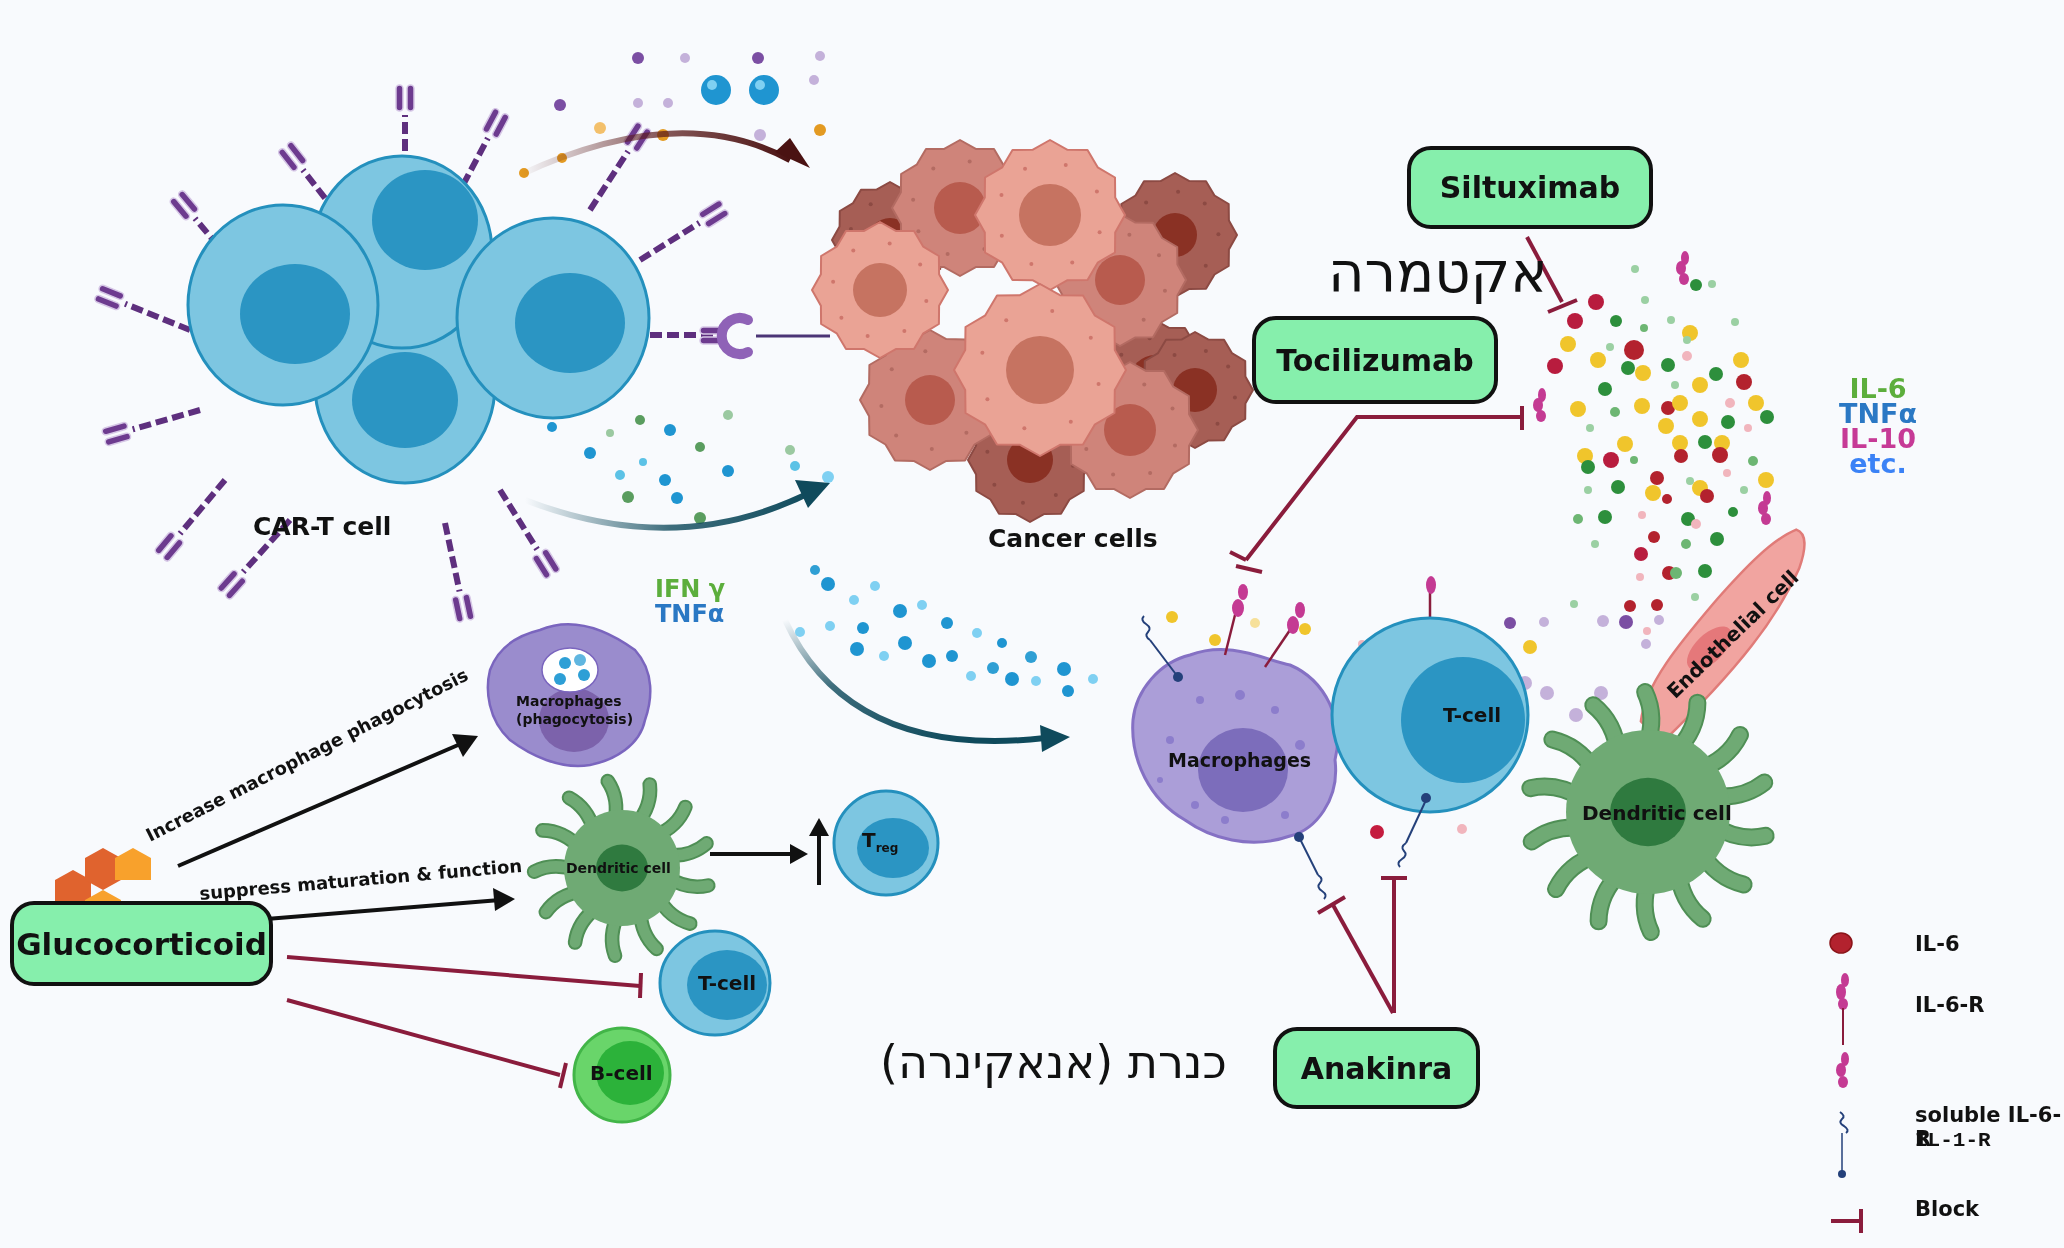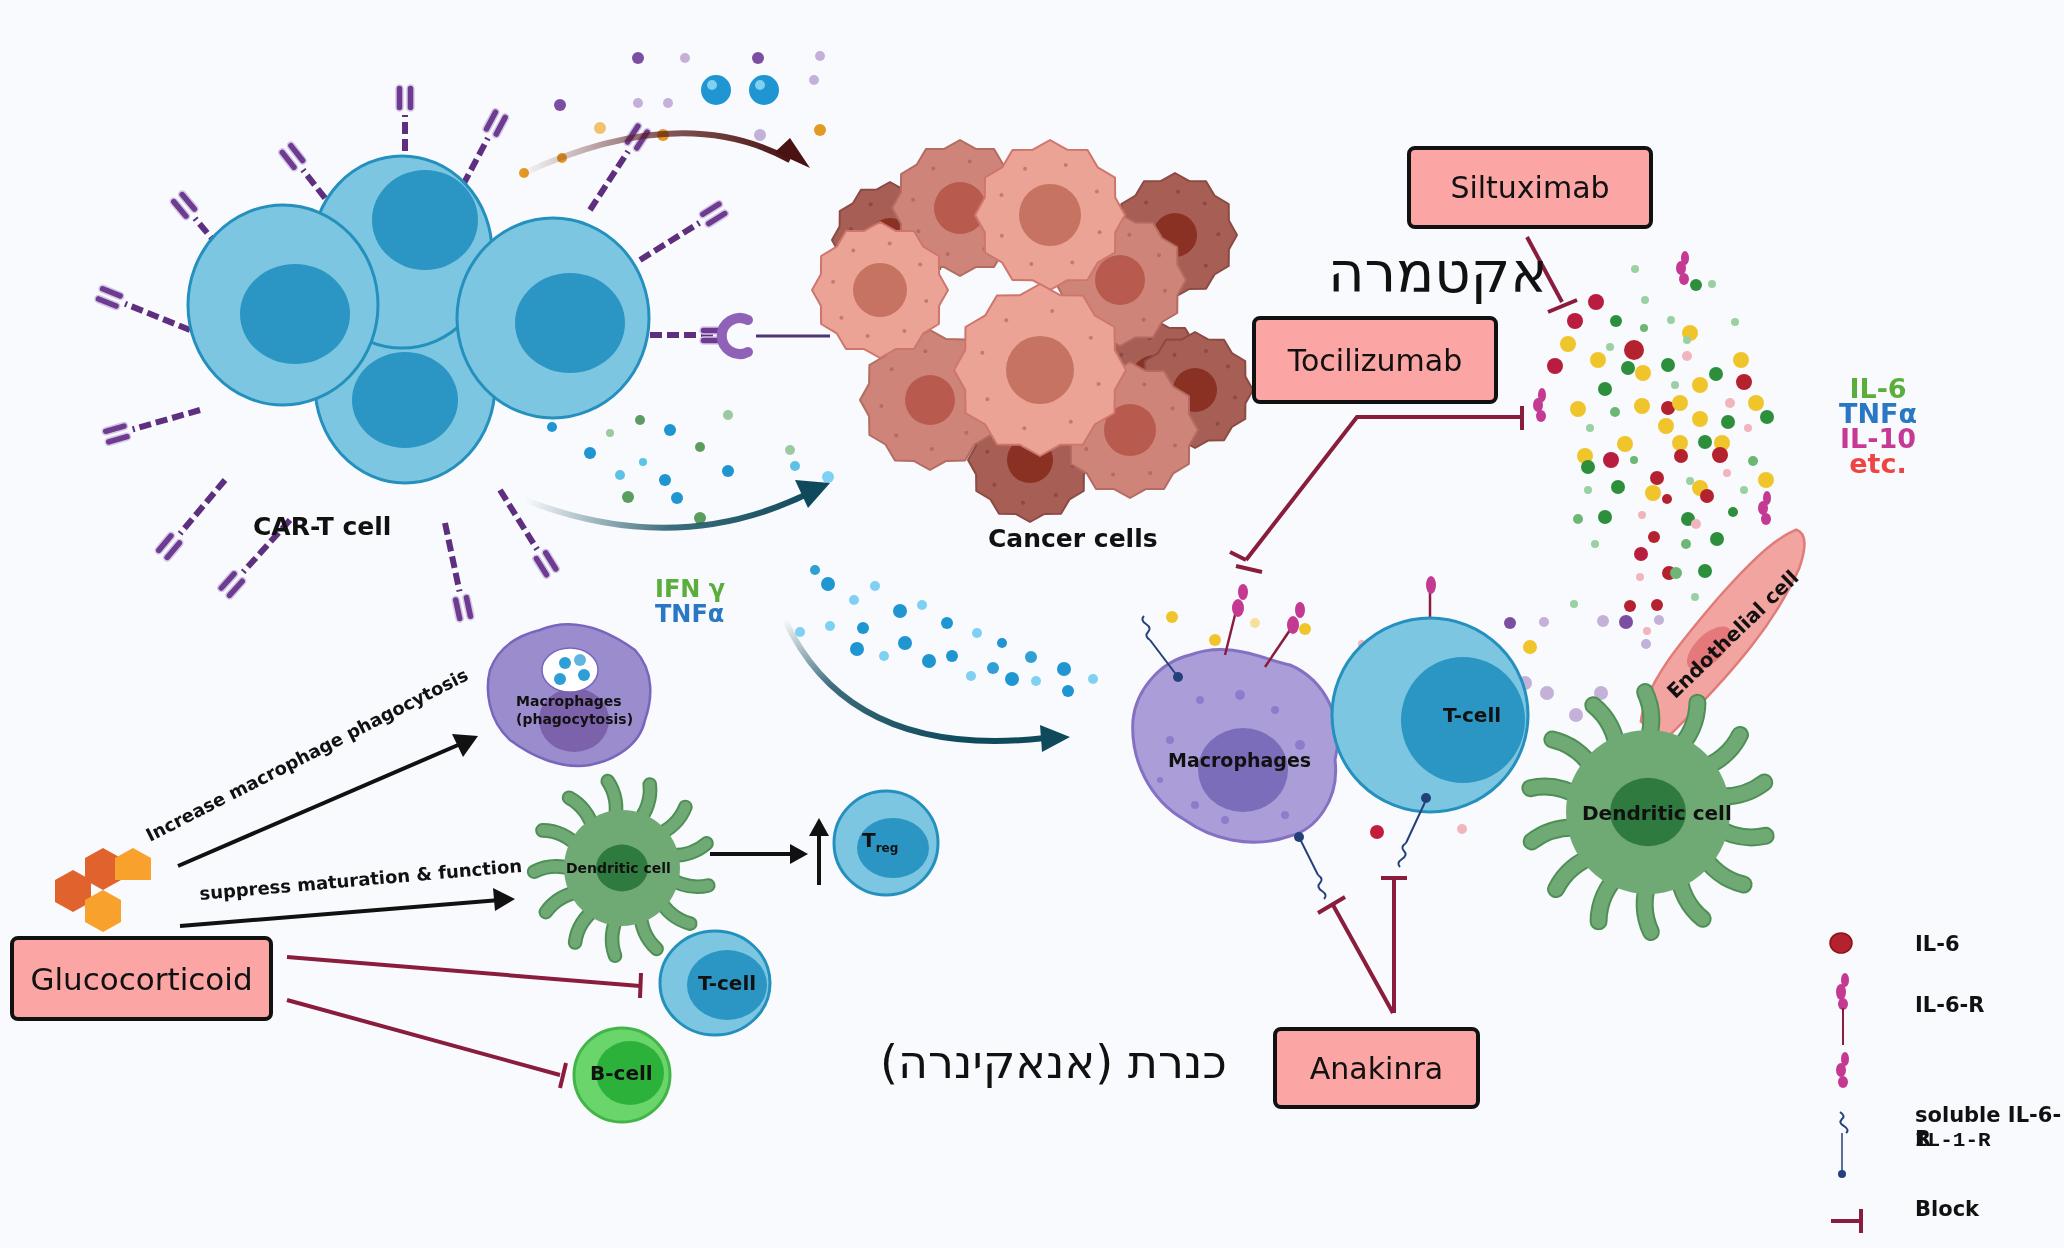--- a/index.html
+++ b/index.html
@@ -1,19 +1,19 @@
 <!DOCTYPE html>
 <html><head>
 <meta charset="utf-8">
 <style>
   html, body { margin: 0; padding: 0; background: #f8fafd; }
   body { width: 2064px; height: 1248px; overflow: hidden; position: relative; font-family: "Liberation Sans", "DejaVu Sans", sans-serif; }
   #canvas { position: absolute; left: 0; top: 0; width: 2064px; height: 1248px; }
   .lbl { font-family: "DejaVu Sans", "Liberation Sans", sans-serif; font-weight: bold; fill: #111; }
-  .drug-box { position: absolute; background: #fca5a5; border: 4px solid #111; border-radius: 8px; box-sizing: border-box; display: flex; align-items: center; justify-content: center; font-family: "DejaVu Sans", "Liberation Sans", sans-serif; font-weight: normal; color: #111; cursor: pointer; }
+  .drug-box { position: absolute; background: #86efac; border: 4px solid #111; border-radius: 24px; box-sizing: border-box; display: flex; align-items: center; justify-content: center; font-family: "DejaVu Sans", "Liberation Sans", sans-serif; font-weight: bold; color: #111; cursor: pointer; }
   .hebrew { position: absolute; font-family: "DejaVu Sans", "Liberation Sans", sans-serif; color: #111; direction: rtl; white-space: nowrap; }
   .legend-label { position: absolute; font-family: "DejaVu Sans", "Liberation Sans", sans-serif; font-weight: bold; font-size: 21px; color: #111; }
   .cyto-list { position: absolute; font-family: "DejaVu Sans", "Liberation Sans", sans-serif; font-weight: bold; font-size: 27px; line-height: 25px; text-align: center; }
 </style>
 </head>
 <body>
 
 <svg id="canvas" width="2064" height="1248" viewBox="0 0 2064 1248" xmlns="http://www.w3.org/2000/svg">
   <defs>
     <linearGradient id="gradBrown" x1="0" y1="0" x2="1" y2="0">
@@ -636,31 +636,31 @@
 
 <div class="drug-box" style="left:1407px;top:146px;width:246px;height:83px;font-size:30px;">
   <span>Siltuximab</span>
 </div>
 <div class="drug-box" style="left:1252px;top:316px;width:246px;height:88px;font-size:30px;">
   <span>Tocilizumab</span>
 </div>
 <div class="drug-box" style="left:1273px;top:1027px;width:207px;height:82px;font-size:30px;">
   <span>Anakinra</span>
 </div>
-<div class="drug-box" style="left:10px;top:936px;width:263px;height:85px;font-size:31px;">
+<div class="drug-box" style="left:10px;top:901px;width:263px;height:85px;font-size:31px;">
   <span>Glucocorticoid</span>
 </div>
 
 <div class="hebrew" style="left:1298px;top:240px;font-size:56px;margin-left:30px;">אקטמרה</div>
 <div class="hebrew" style="left:880px;top:1035px;font-size:46px;">כנרת (אנאקינרה)</div>
 
 <div class="cyto-list" style="left:1838px;top:376px;width:80px;">
   <div style="color:#5cae3c;">IL-6</div>
   <div style="color:#2a78c4;">TNFα</div>
   <div style="color:#c63a96;">IL-10</div>
-  <div style="color:#ef4444;">etc.</div>
+  <div style="color:#3b82f6;">etc.</div>
 </div>
 
 <div class="legend-label" style="left:1915px;top:932px;">IL-6</div>
 <div class="legend-label" style="left:1915px;top:993px;">IL-6-R</div>
 <div class="legend-label" style="left:1915px;top:1059px;margin-top:44px;">soluble IL-6-R</div>
 <div class="legend-label" style="left:1915px;top:1129px;font-family:Liberation Mono, monospace;">IL-1-R</div>
 <div class="legend-label" style="left:1915px;top:1197px;">Block</div>
 
 </body></html>

